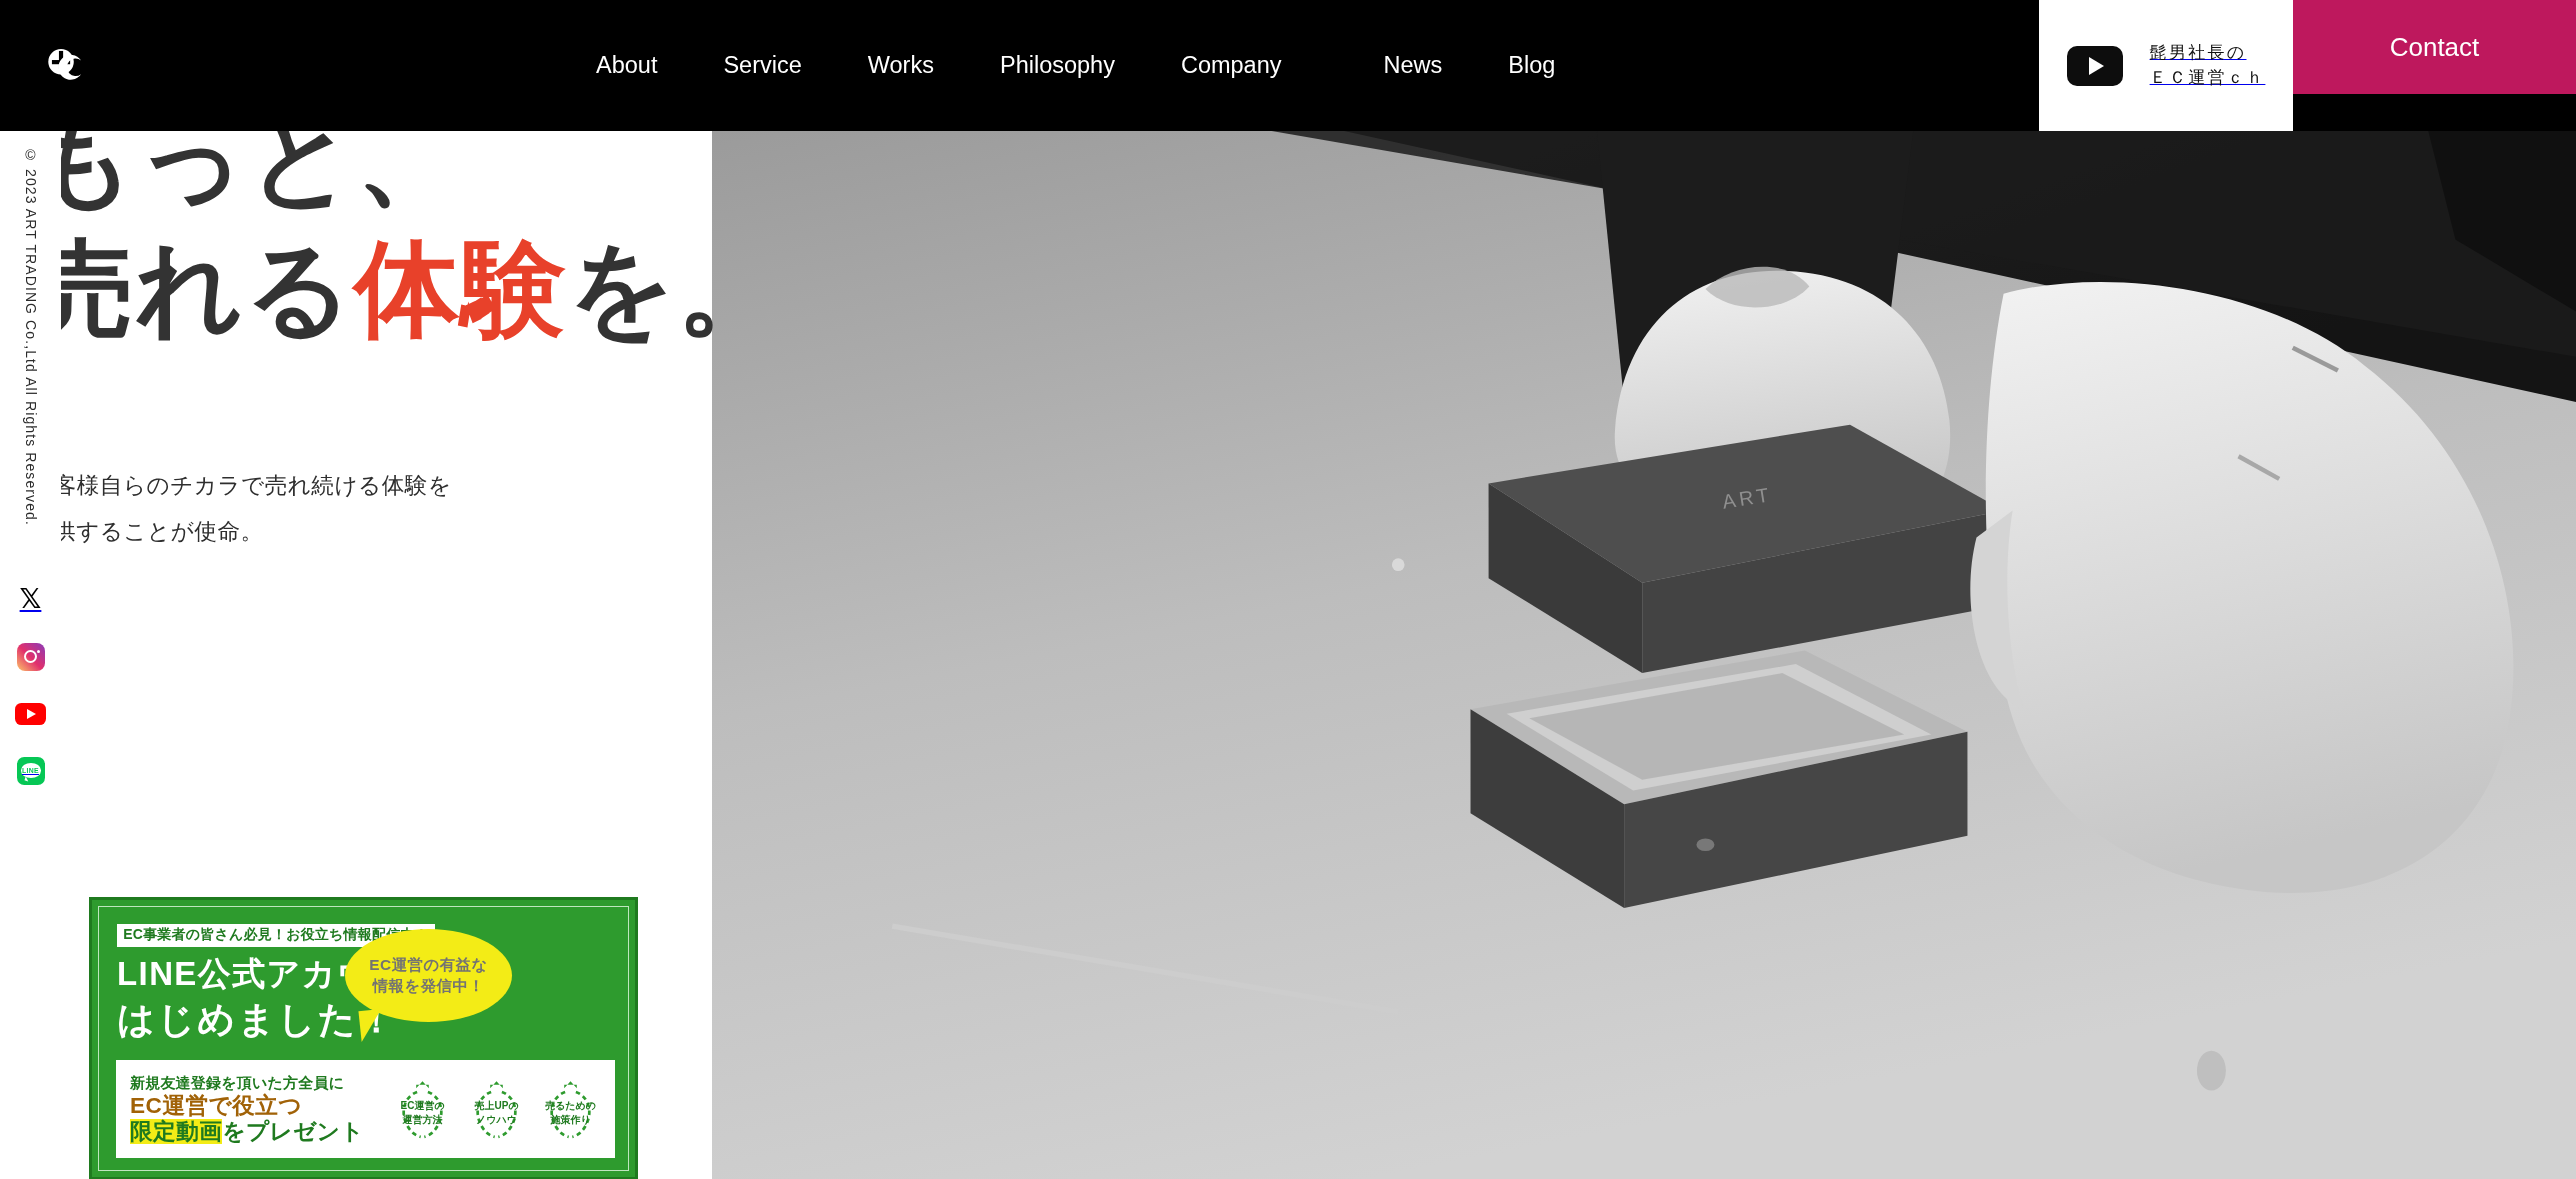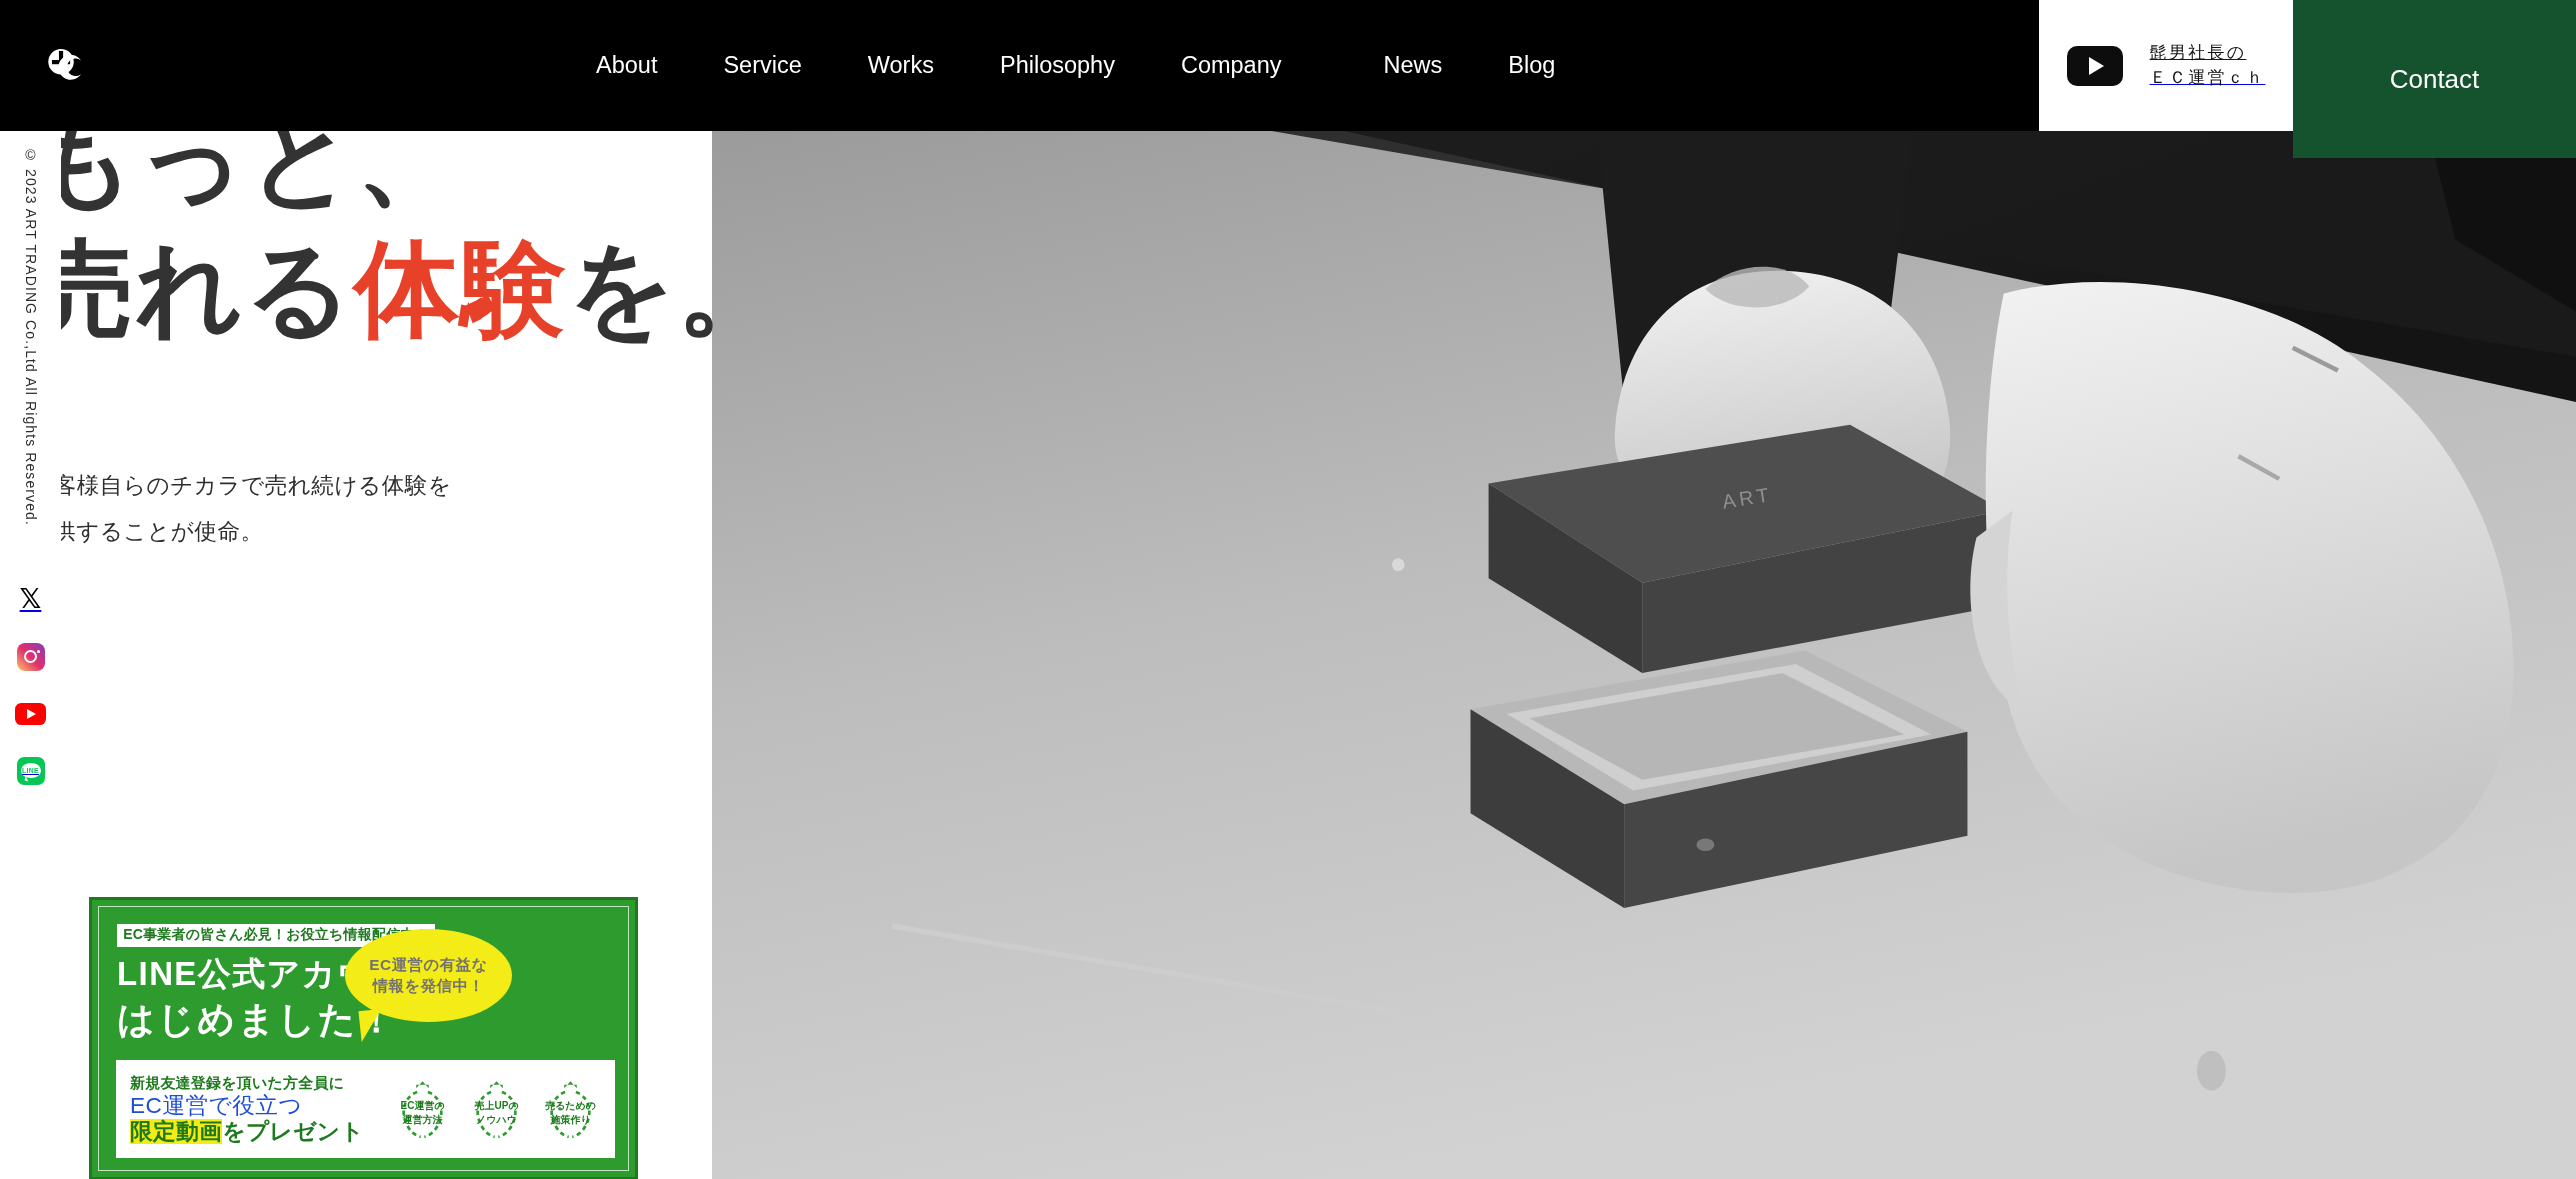--- a/index.html
+++ b/index.html
@@ -26,21 +26,21 @@
   .yt-block { width:254px; height:131px; background:#fff; display:flex;
     align-items:center; justify-content:center; gap:27px; flex:0 0 auto; }
   .yt-icon { width:56px; height:40px; background:#0d0d0d; border-radius:10px;
     display:flex; align-items:center; justify-content:center; flex:0 0 auto; }
   .yt-tri { width:0; height:0; border-left:15.4px solid #fff;
     border-top:9px solid transparent; border-bottom:9px solid transparent;
     margin-left:3.6px; }
   .yt-text { display:flex; flex-direction:column; line-height:1.45;
     font-size:17px; color:#111; letter-spacing:2.3px; }
 
-  .contact-btn { width:283px; height:158px; background:#14532d; color:#fff;
+  .contact-btn { width:283px; height:94px; background:#be185d; color:#fff;
     display:flex; align-items:center; justify-content:center;
     font-size:26px; text-decoration:none; flex:0 0 auto; }
 
   
   .sidebar { position:absolute; left:0; top:131px; width:61px; height:1049px;
     background:#fff; z-index:30; }
   .copyright { position:absolute; top:16.3px; left:50%;
     transform:translateX(-50%) ; }
   .copyright span { display:block; writing-mode:vertical-rl;
     font-size:14px; color:#2b2b2b; letter-spacing:1.1px; white-space:nowrap; }
@@ -104,21 +104,21 @@
   .bubble span { color:#737373; font-size:15.4px; font-weight:bold; line-height:1.35;
     letter-spacing:0.5px; white-space:nowrap; }
   .bubble-tail { position:absolute; left:268px; top:110px; width:0; height:0;
     border-top:31px solid #f3ec16; border-right:23.5px solid transparent;
     transform:rotate(-6deg); }
   .b-card { position:absolute; left:23.5px; top:160px; width:499px; height:98px;
     background:#fff; display:flex; align-items:center; }
   .b-card-left { padding-left:14.5px; width:271px; }
   .bc-1 { color:#1f7a1f; font-size:15px; font-weight:bold; letter-spacing:0.2px;
     white-space:nowrap; }
-  .bc-2 { color:#1d4ed8; font-size:22.6px; font-weight:normal; letter-spacing:0.5px;
+  .bc-2 { color:#a16207; font-size:22.6px; font-weight:bold; letter-spacing:0.5px;
     white-space:nowrap; margin-top:1.8px; line-height:1.15; }
   .bc-3 { font-size:22.6px; font-weight:bold; letter-spacing:0.5px;
     white-space:nowrap; color:#1f7a1f; line-height:1.15; }
   .bc-3 .hl { background:#f3ec16; }
   .wreaths { display:flex; gap:9px; padding-left:3.6px; }
   .wreath { position:relative; width:65px; height:70px; display:flex;
     flex-direction:column; align-items:center; justify-content:center; }
   .wreath svg { position:absolute; left:0; top:0; }
   .wreath-txt { position:relative; z-index:2; text-align:center;
     color:#1f7a1f; font-size:10px; font-weight:bold; line-height:1.45;

